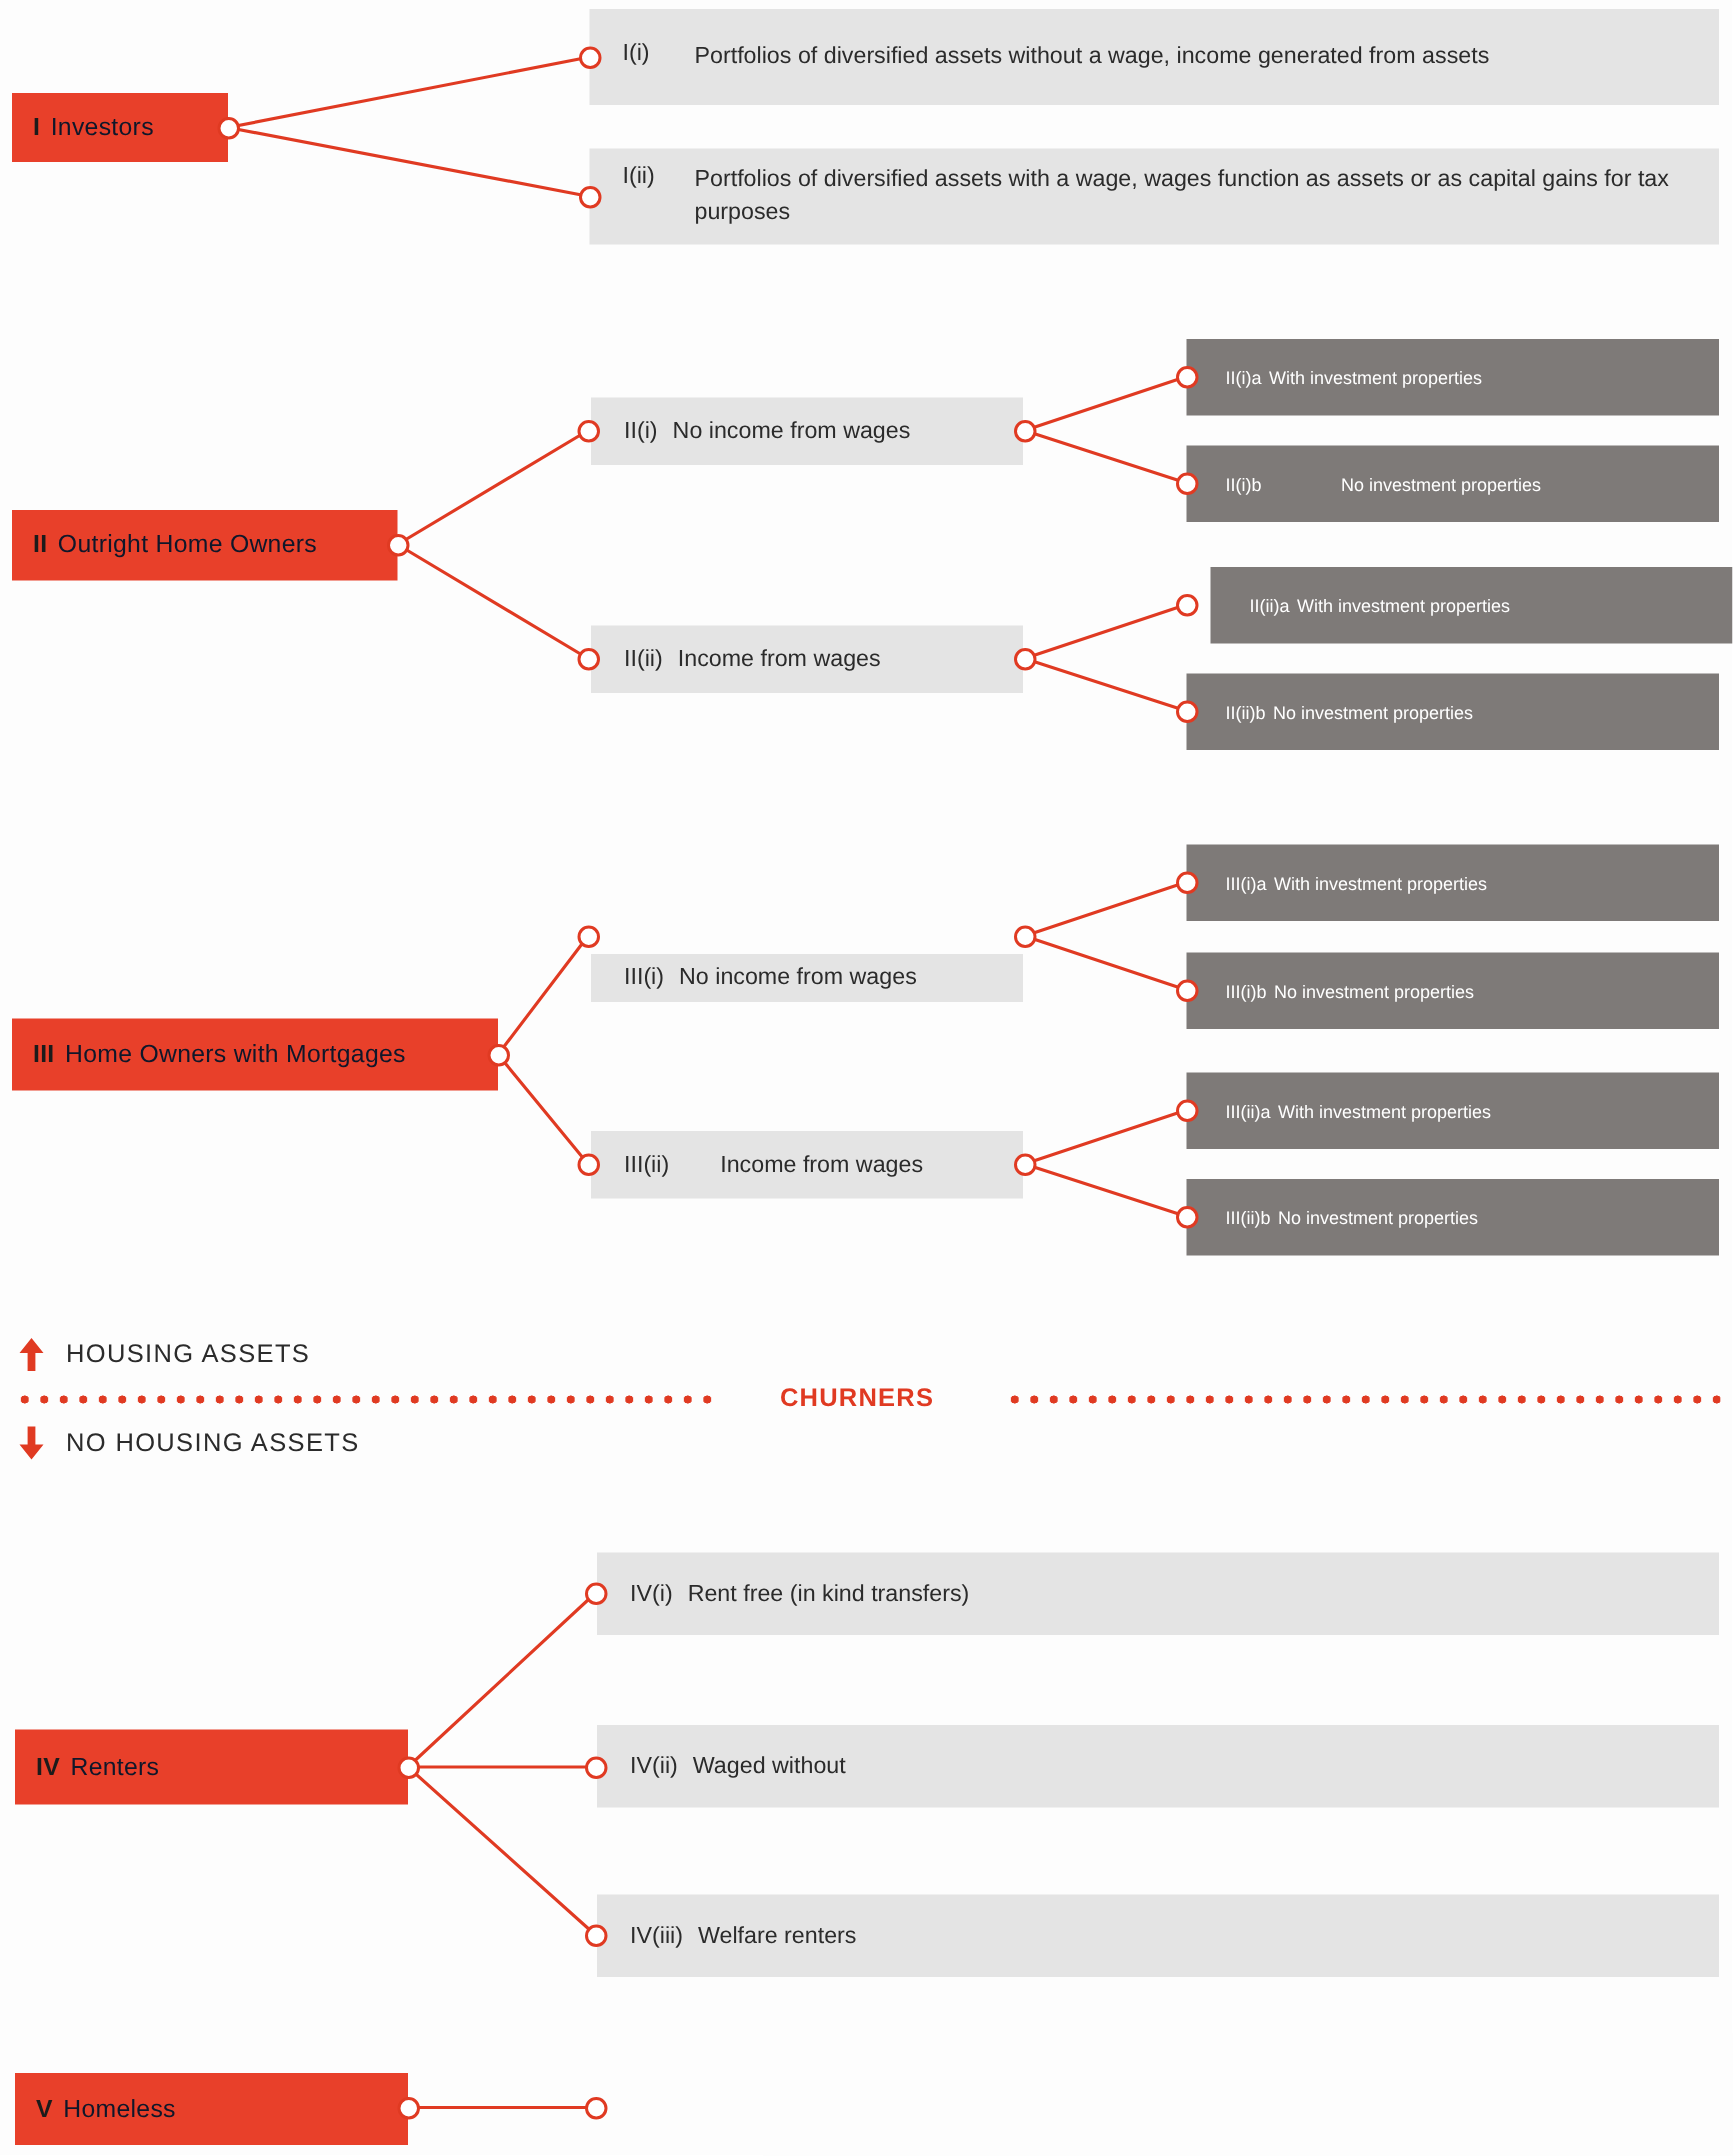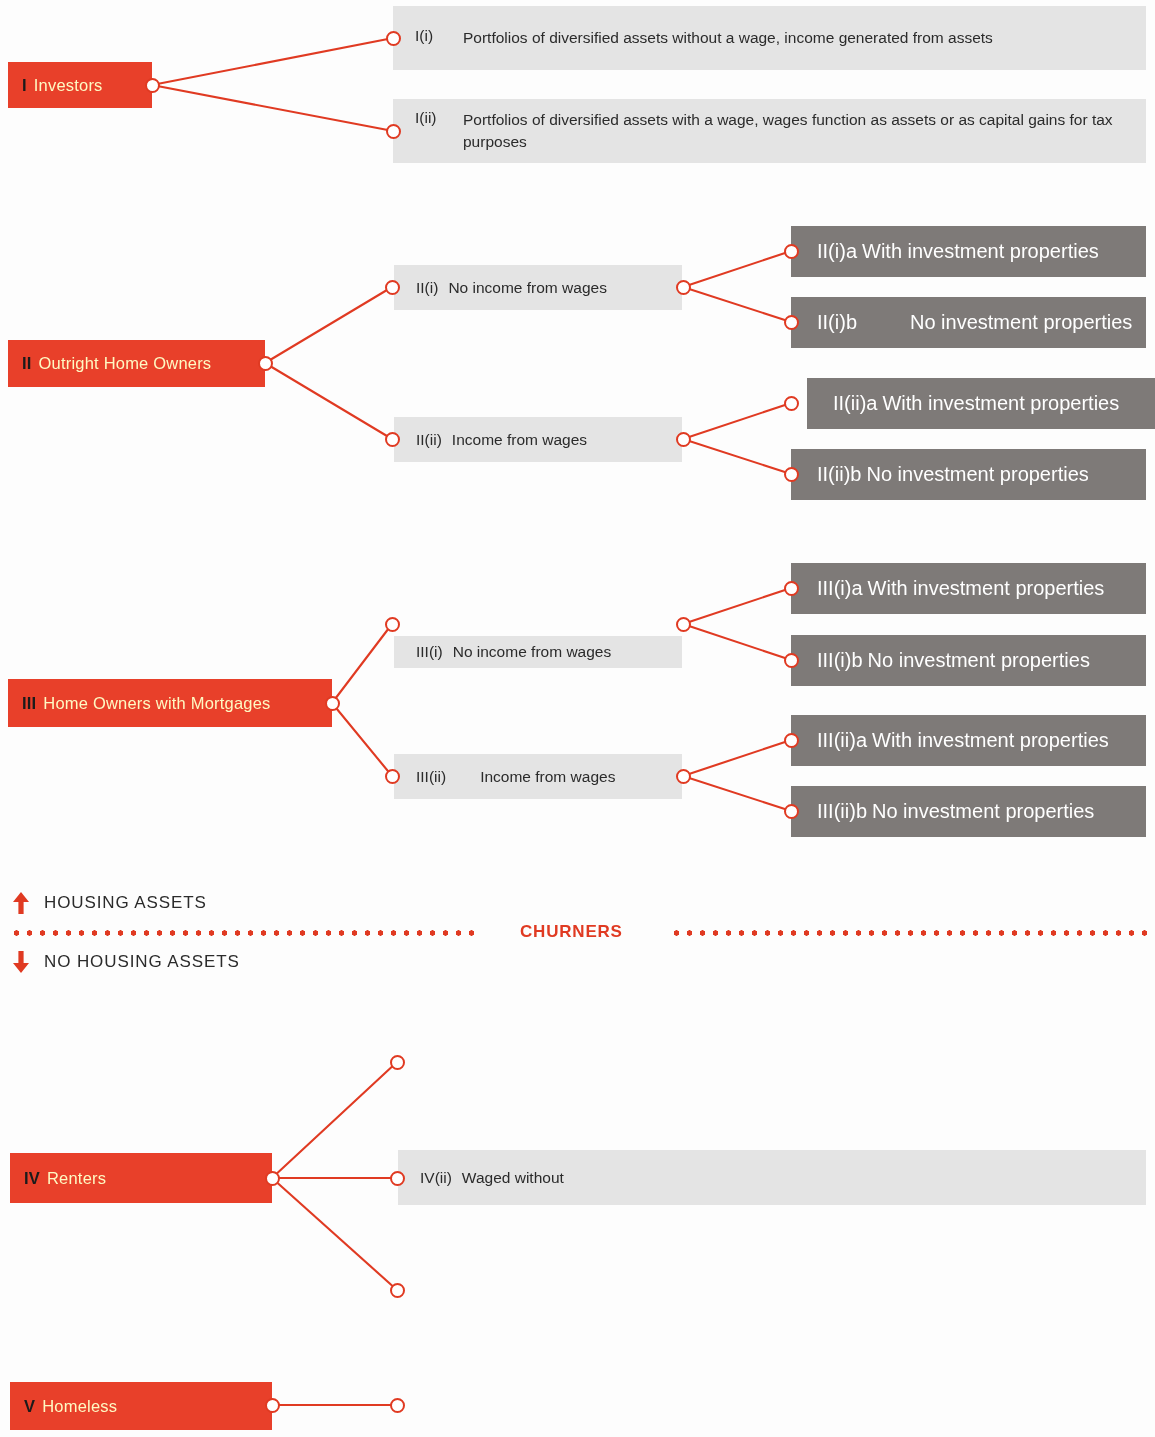--- a/index.html
+++ b/index.html
@@ -44,21 +44,21 @@
     letter-spacing: 0.2px;
   }
   .box.red .num {
     color: #1b1b1b;
     font-weight: bold;
     margin-right: 7px;
     font-size: 16.5px;
   }
   .box.red .lbl {
     font-weight: 400;
-    color: #fef9c3;
+    color: #0f172a;
   }
   .box.light {
     background: #e4e4e4;
     color: #2b2b2b;
     padding-left: 22px;
     padding-right: 14px;
     font-size: 15.5px;
   }
   .box.light .num {
     display: inline-block;
@@ -77,21 +77,21 @@
     width: 48px;
   }
   .box.light .bodycol {
     flex: 1 1 auto;
     line-height: 1.45;
   }
   .box.dark {
     background: #7e7a78;
     color: #ffffff;
     padding-left: 26px;
-    font-size: 20px;
+    font-size: 12px;
   }
   .box.dark .num {
     margin-right: 5px;
     white-space: nowrap;
   }
   
   .node {
     position: absolute;
     width: 15px;
     height: 15px;
@@ -307,28 +307,36 @@
     </span>
     <span>NO HOUSING ASSETS</span>
   </div>
 
   <div class="box red" style="left:10px; top:1153px; width:262px; height:50px;">
     <span class="num">IV</span>
     <span class="lbl">Renters</span>
   </div>
   <div class="node" style="left:265px; top:1171px;"></div>
 
+  <div class="box light" style="left:398px; top:1035px; width:748px; height:55px;">
+    <span class="num">IV(i)</span>
+    <span>Rent free (in kind transfers)</span>
+  </div>
   <div class="node" style="left:390px; top:1055px;"></div>
 
   <div class="box light" style="left:398px; top:1150px; width:748px; height:55px;">
     <span class="num">IV(ii)</span>
     <span>Waged without</span>
   </div>
   <div class="node" style="left:390px; top:1171px;"></div>
 
+  <div class="box light" style="left:398px; top:1263px; width:748px; height:55px;">
+    <span class="num">IV(iii)</span>
+    <span>Welfare renters</span>
+  </div>
   <div class="node" style="left:390px; top:1283px;"></div>
 
   <div class="box red" style="left:10px; top:1382px; width:262px; height:48px;">
     <span class="num">V</span>
     <span class="lbl">Homeless</span>
   </div>
   <div class="node" style="left:265px; top:1398px;"></div>
 
   <div class="node" style="left:390px; top:1398px;"></div>
 

